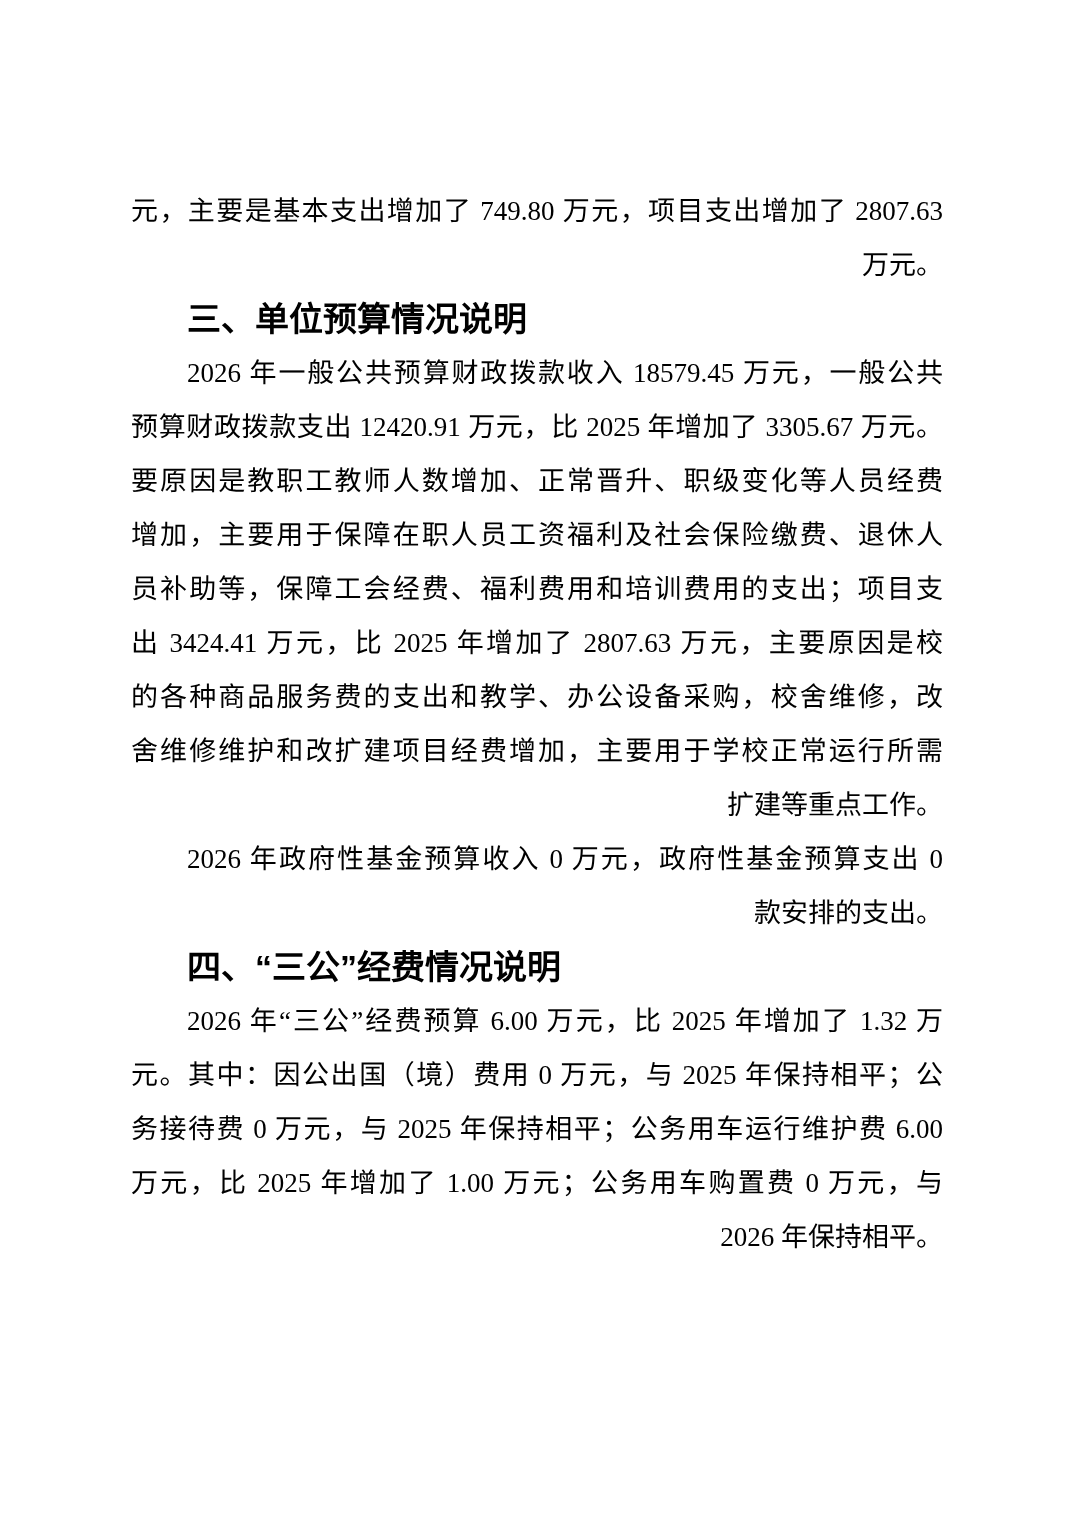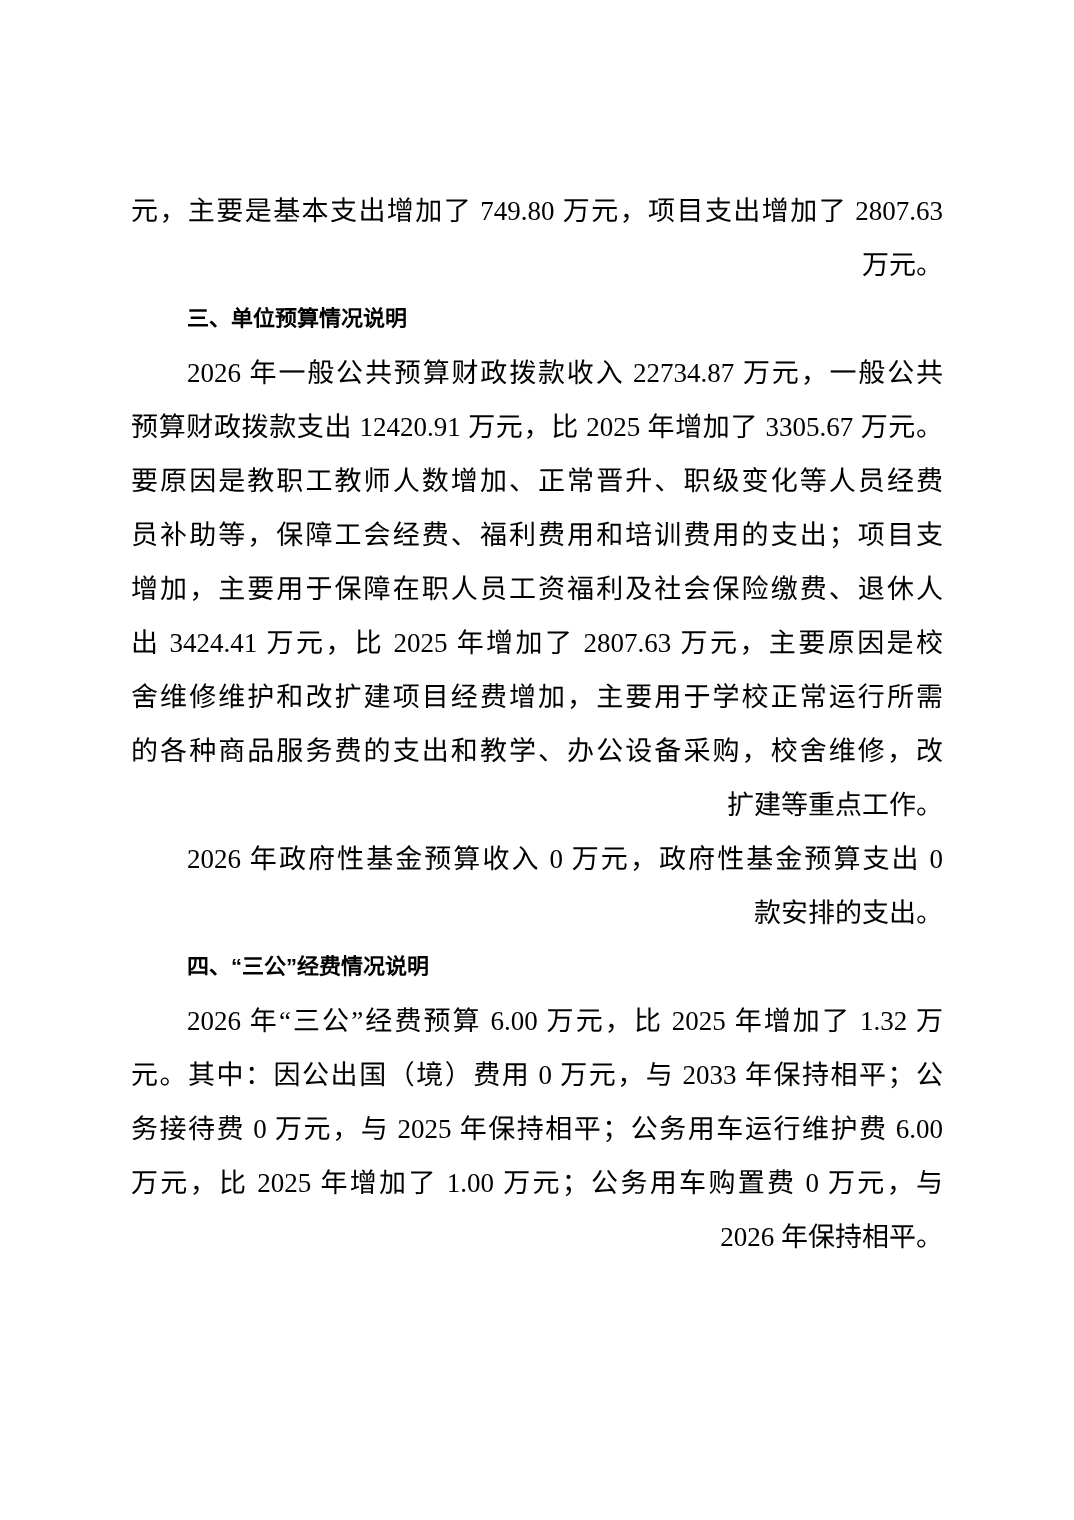--- a/index.html
+++ b/index.html
@@ -38,50 +38,50 @@
     text-indent: 56px;
   }
   .heading {
     height: 54px;
     line-height: 54px;
     white-space: nowrap;
     padding-left: 56px;
     margin: 0;
     font-family: "Liberation Sans", "DejaVu Sans", sans-serif;
     font-weight: 700;
-    font-size: 22px;
+    font-size: 34px;
     color: #000000;
   }
 </style>
 </head>
 <body>
 
 <main class="page">
   <div class="textblock">
 
     <div class="line j">元，主要是基本支出增加了 749.80 万元，项目支出增加了 2807.63</div>
     <div class="line">万元。</div>
 
     <h2 class="heading">三、单位预算情况说明</h2>
 
-    <div class="line j ind">2026 年一般公共预算财政拨款收入 22734.87 万元，一般公共</div>
+    <div class="line j ind">2026 年一般公共预算财政拨款收入 18579.45 万元，一般公共</div>
     <div class="line j">预算财政拨款支出 12420.91 万元，比 2025 年增加了 3305.67 万元。</div>
     <div class="line j">要原因是教职工教师人数增加、正常晋升、职级变化等人员经费</div>
+    <div class="line j">增加，主要用于保障在职人员工资福利及社会保险缴费、退休人</div>
     <div class="line j">员补助等，保障工会经费、福利费用和培训费用的支出；项目支</div>
-    <div class="line j">增加，主要用于保障在职人员工资福利及社会保险缴费、退休人</div>
     <div class="line j">出 3424.41 万元，比 2025 年增加了 2807.63 万元，主要原因是校</div>
+    <div class="line j">的各种商品服务费的支出和教学、办公设备采购，校舍维修，改</div>
     <div class="line j">舍维修维护和改扩建项目经费增加，主要用于学校正常运行所需</div>
-    <div class="line j">的各种商品服务费的支出和教学、办公设备采购，校舍维修，改</div>
     <div class="line">扩建等重点工作。</div>
 
     <div class="line j ind">2026 年政府性基金预算收入 0 万元，政府性基金预算支出 0</div>
     <div class="line">款安排的支出。</div>
 
     <h2 class="heading">四、“三公”经费情况说明</h2>
 
     <div class="line j ind">2026 年“三公”经费预算 6.00 万元，比 2025 年增加了 1.32 万</div>
-    <div class="line j">元。其中：因公出国（境）费用 0 万元，与 2033 年保持相平；公</div>
+    <div class="line j">元。其中：因公出国（境）费用 0 万元，与 2025 年保持相平；公</div>
     <div class="line j">务接待费 0 万元，与 2025 年保持相平；公务用车运行维护费 6.00</div>
     <div class="line j">万元，比 2025 年增加了 1.00 万元；公务用车购置费 0 万元，与</div>
     <div class="line">2026 年保持相平。</div>
 
   </div>
 </main>
 
 </body></html>

